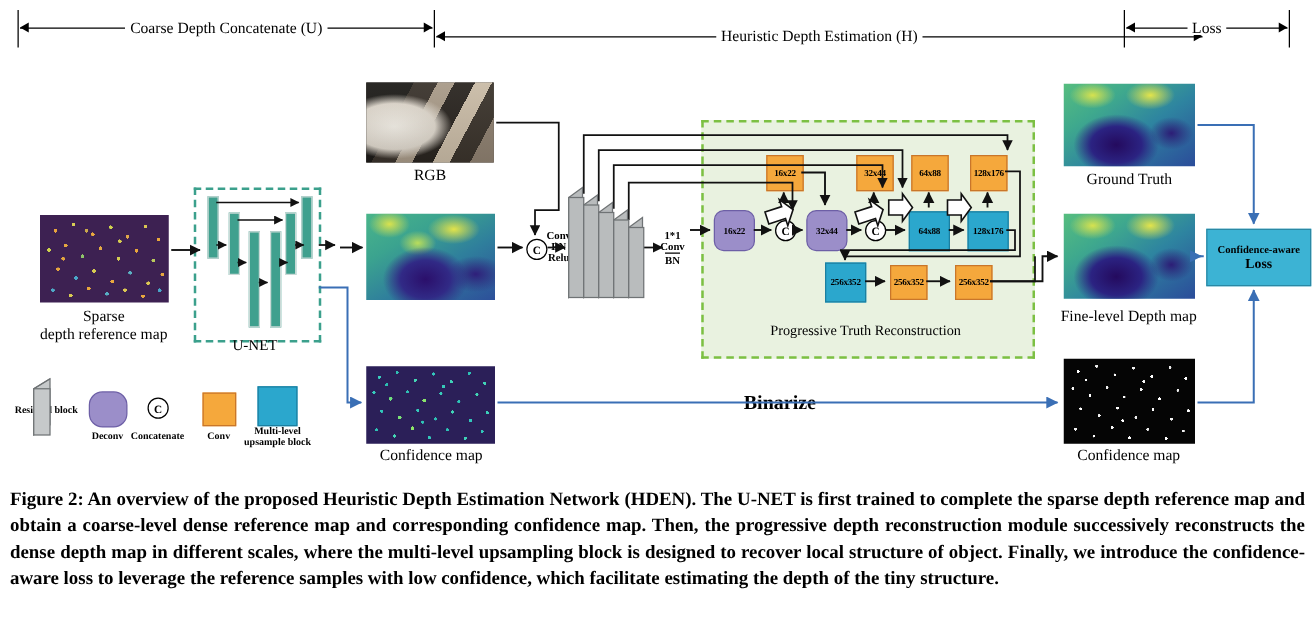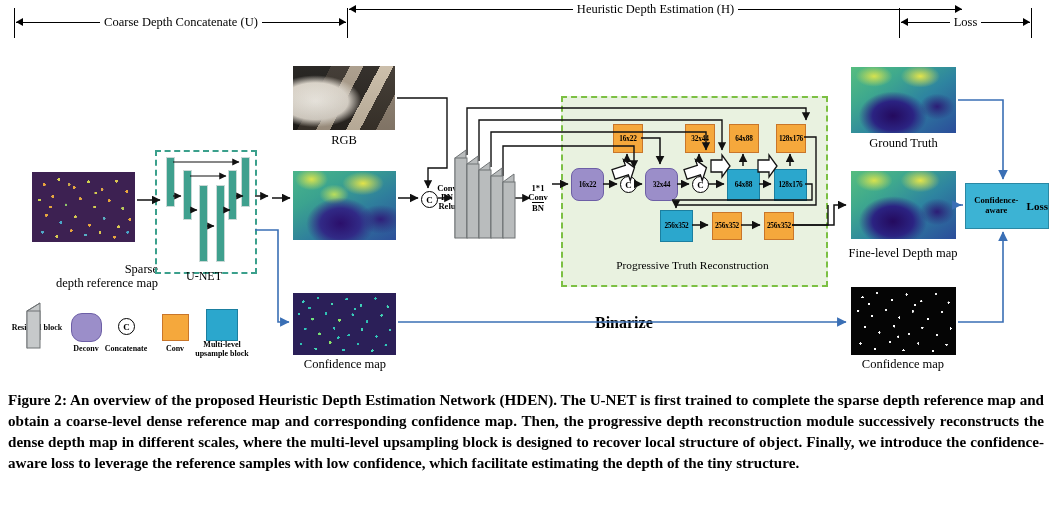--- a/index.html
+++ b/index.html
@@ -147,21 +147,21 @@
   .blk{position:absolute;display:flex;align-items:center;justify-content:center;
         font-weight:bold;font-size:7.3px;line-height:1.0;letter-spacing:-.2px;}
   .blk.orange{background:#f5a83c;border:1.4px solid #c9762a;}
   .blk.teal{background:#2ba7cd;border:1.4px solid #1b7fa0;}
   .blk.purple{background:#9b8ec9;border:1.4px solid #6d5fa6;border-radius:8px;}
   .blk span{display:block;}
   .concat{position:absolute;border-radius:50%;border:1.6px solid #000;background:#fff;
           display:flex;align-items:center;justify-content:center;font-size:9px;font-weight:bold;font-family:"Liberation Serif",serif;}
 
   .lossbox{position:absolute;background:#3cb3d4;border:1px solid #2a88a4;
-           display:flex;align-items:center;justify-content:center;
+           display:flex;flex-direction:column;align-items:center;justify-content:center;
            font-weight:bold;line-height:1.15;text-align:center;}
   .lossbox .l1{font-size:8.5px;}
   .lossbox .l2{font-size:11px;}
 
   .lbl{position:absolute;font-weight:bold;font-size:8.6px;line-height:1.02;text-align:center;}
 
   
   .lg-cap{position:absolute;font-weight:bold;font-size:8px;text-align:center;line-height:1.12;}
   .lg-dec{position:absolute;background:#9b8ec9;border:1px solid #6d5fa6;border-radius:9px;}
   .lg-cat{position:absolute;border:1.4px solid #000;border-radius:50%;background:#fff;
@@ -184,39 +184,39 @@
   <div class="ruler-tick" style="left:899px;top:8px;height:30px;"></div>
   <div class="ruler-tick" style="left:1031px;top:8px;height:30px;"></div>
 
   <div class="ruler-row" style="left:16px;top:13px;width:330px;">
     <div class="ruler-line"></div>
     <i class="arw-l"></i>
     <i class="arw-r"></i>
     <div class="ruler-label">Coarse Depth Concatenate (U)</div>
   </div>
 
-  <div class="ruler-row" style="left:349px;top:0;width:613px;">
+  <div class="ruler-row" style="left:349px;top:20px;width:613px;">
     <div class="ruler-line"></div>
     <i class="arw-l"></i>
     <i class="arw-r"></i>
     <div class="ruler-label">Heuristic Depth Estimation (H)</div>
   </div>
 
   <div class="ruler-row" style="left:901px;top:13px;width:129px;">
     <div class="ruler-line"></div>
     <i class="arw-l"></i>
     <i class="arw-r"></i>
     <div class="ruler-label">Loss</div>
   </div>
 
   <div class="pdr-box" style="left:561px;top:96px;width:263px;height:187px;"></div>
   <div class="cap" style="left:561px;top:259px;width:263px;font-size:11.4px;">Progressive Truth Reconstruction</div>
 
   <div class="img sparse" style="left:32px;top:172px;width:103px;height:70px;"></div>
-  <div class="cap" style="left:8px;top:262px;width:150px;text-align:right;">
+  <div class="cap" style="left:8px;top:246px;width:150px;">
     <span>Sparse</span><br>
     <span>depth reference map</span>
   </div>
 
   <div class="img rgb" style="left:293px;top:66px;width:102px;height:64px;"></div>
   <div class="cap" style="left:293px;top:133px;width:102px;">
     <span>RGB</span>
   </div>
 
   <div class="img coarse" style="left:293px;top:171px;width:103px;height:69px;"></div>

